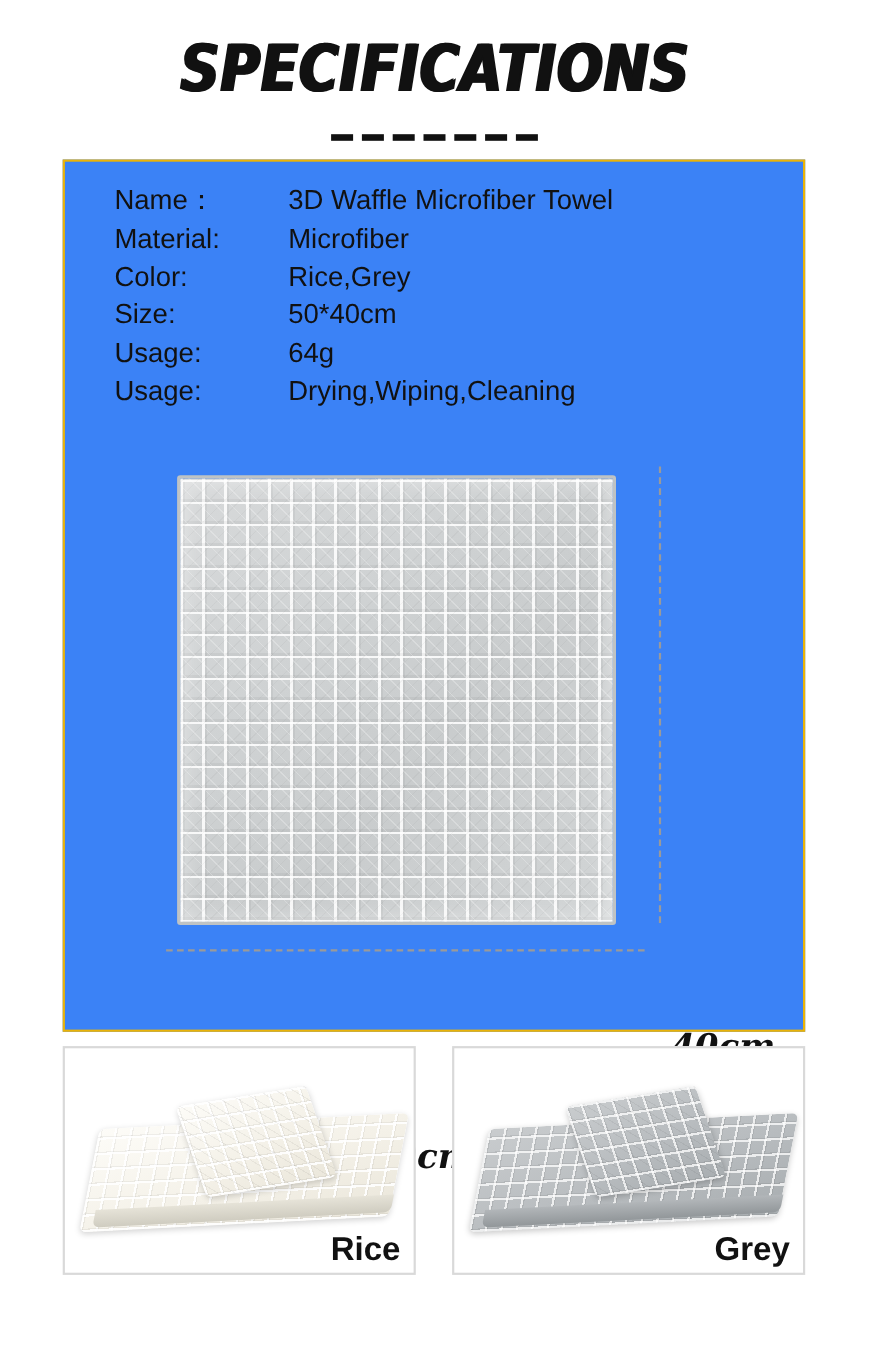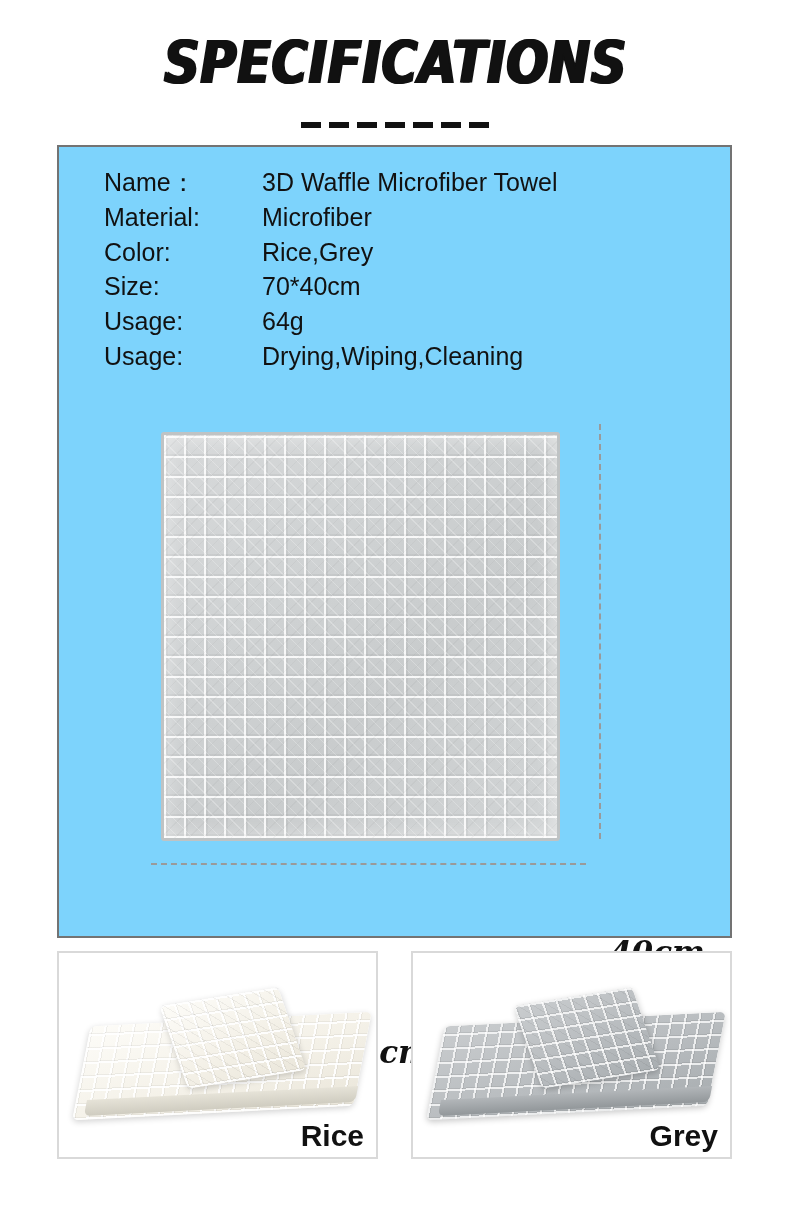--- a/index.html
+++ b/index.html
@@ -46,22 +46,22 @@
     display: block;
     width: 20px; height: 6px;
     background: #111111;
   }
 
   
   .spec-box {
     position: absolute;
     left: 57px; top: 145px;
     width: 675px; height: 793px;
-    border: 2px solid #737373;
-    background: #7dd3fc;
+    border: 2px solid #eab308;
+    background: #3b82f6;
   }
   .spec-list {
     position: absolute;
     left: 45px; top: 18px;
     font-size: 25px;
     color: #111111;
     line-height: 1.39;
   }
   .spec-row { display: flex; white-space: nowrap; }
   .spec-label { width: 158px; flex: 0 0 158px; }
@@ -228,21 +228,21 @@
       <div class="spec-row">
         <div class="spec-label">Material:</div>
         <div class="spec-value">Microfiber</div>
       </div>
       <div class="spec-row">
         <div class="spec-label">Color:</div>
         <div class="spec-value">Rice,Grey</div>
       </div>
       <div class="spec-row">
         <div class="spec-label">Size:</div>
-        <div class="spec-value">70*40cm</div>
+        <div class="spec-value">50*40cm</div>
       </div>
       <div class="spec-row">
         <div class="spec-label">Usage:</div>
         <div class="spec-value">64g</div>
       </div>
       <div class="spec-row">
         <div class="spec-label">Usage:</div>
         <div class="spec-value">Drying,Wiping,Cleaning</div>
       </div>
     </div>

